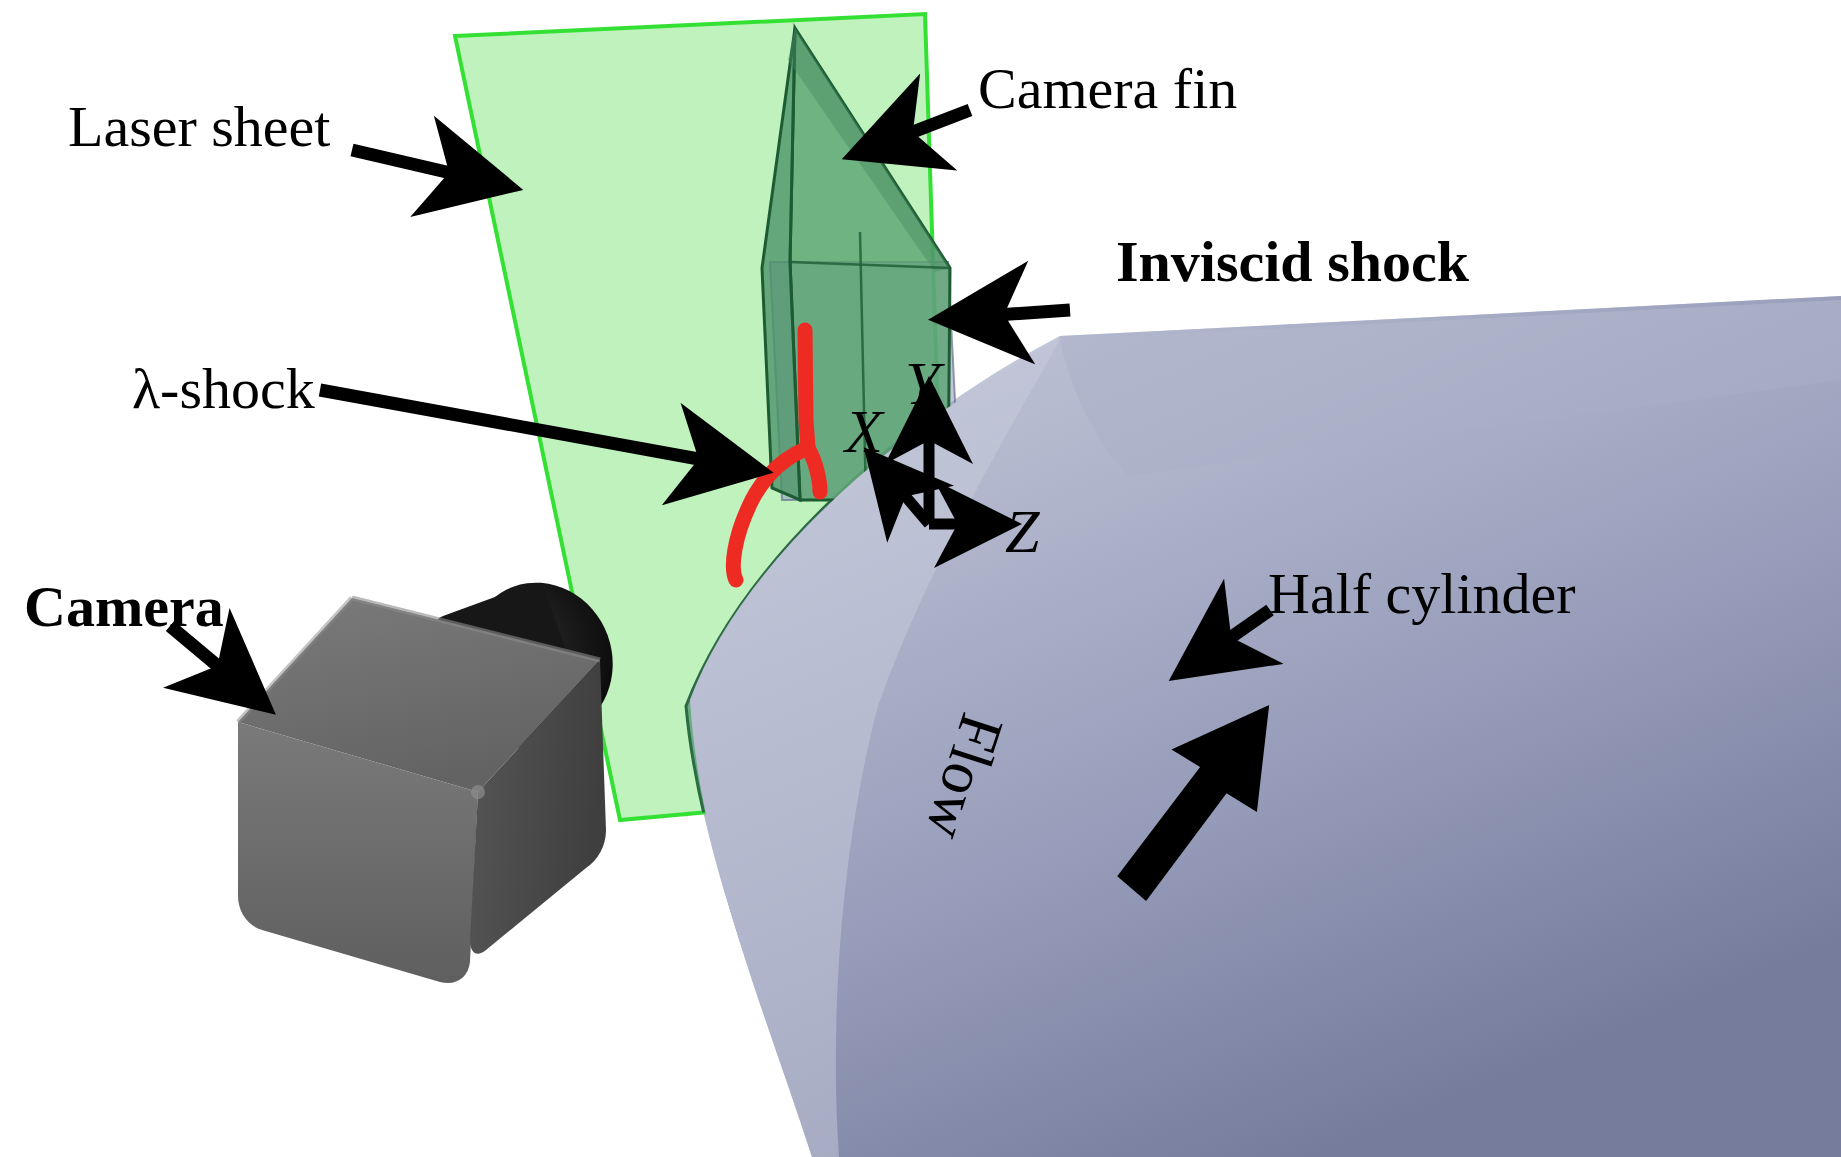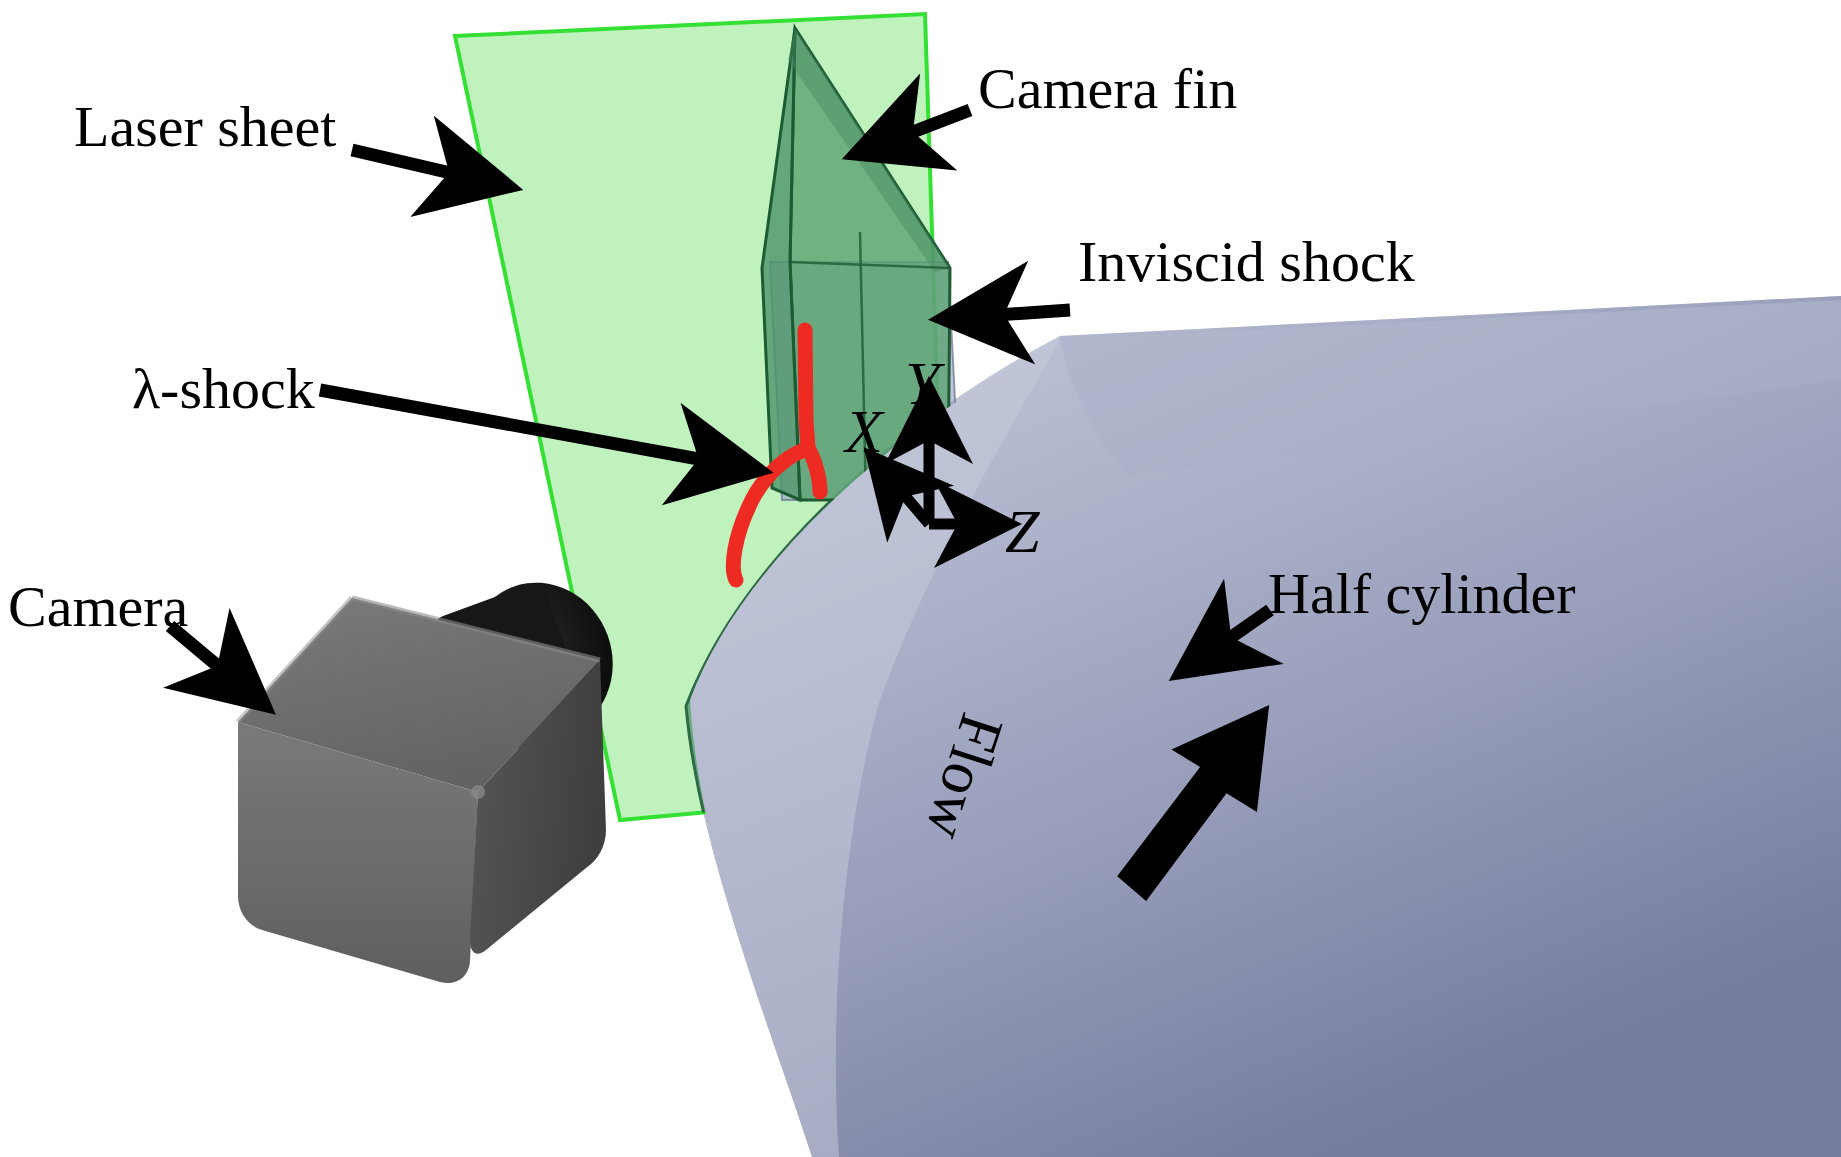--- a/index.html
+++ b/index.html
@@ -28,25 +28,25 @@
     font-family: "Liberation Serif", "DejaVu Serif", serif;
     font-size: 58px;
     line-height: 1;
     white-space: nowrap;
     user-select: none;
   }
   .lbl-axis {
     font-style: italic;
     font-size: 62px;
   }
-  #lbl-laser-sheet   { left: 74px;  top: 98px; }
+  #lbl-laser-sheet   { left: 68px;  top: 98px; }
   #lbl-sharp-fin     { left: 978px; top: 60px; }
-  #lbl-inviscid      { left: 1078px; top: 233px; }
+  #lbl-inviscid      { left: 1116px; top: 233px; font-weight: bold; }
   #lbl-lambda        { left: 132px; top: 360px; }
-  #lbl-camera        { left: 8px;   top: 578px; }
+  #lbl-camera        { left: 24px;   top: 578px; font-weight: bold; }
   #lbl-halfcyl       { left: 1268px; top: 565px; text-align: right; }
   #lbl-X  { left: 845px;  top: 400px; }
   #lbl-Y  { left: 905px;  top: 352px; }
   #lbl-Z  { left: 1005px; top: 500px; }
   #lbl-flow {
     left: 1014px;
     top: 726px;
     font-size: 62px;
     transform: rotate(108deg);
     transform-origin: 0 0;

